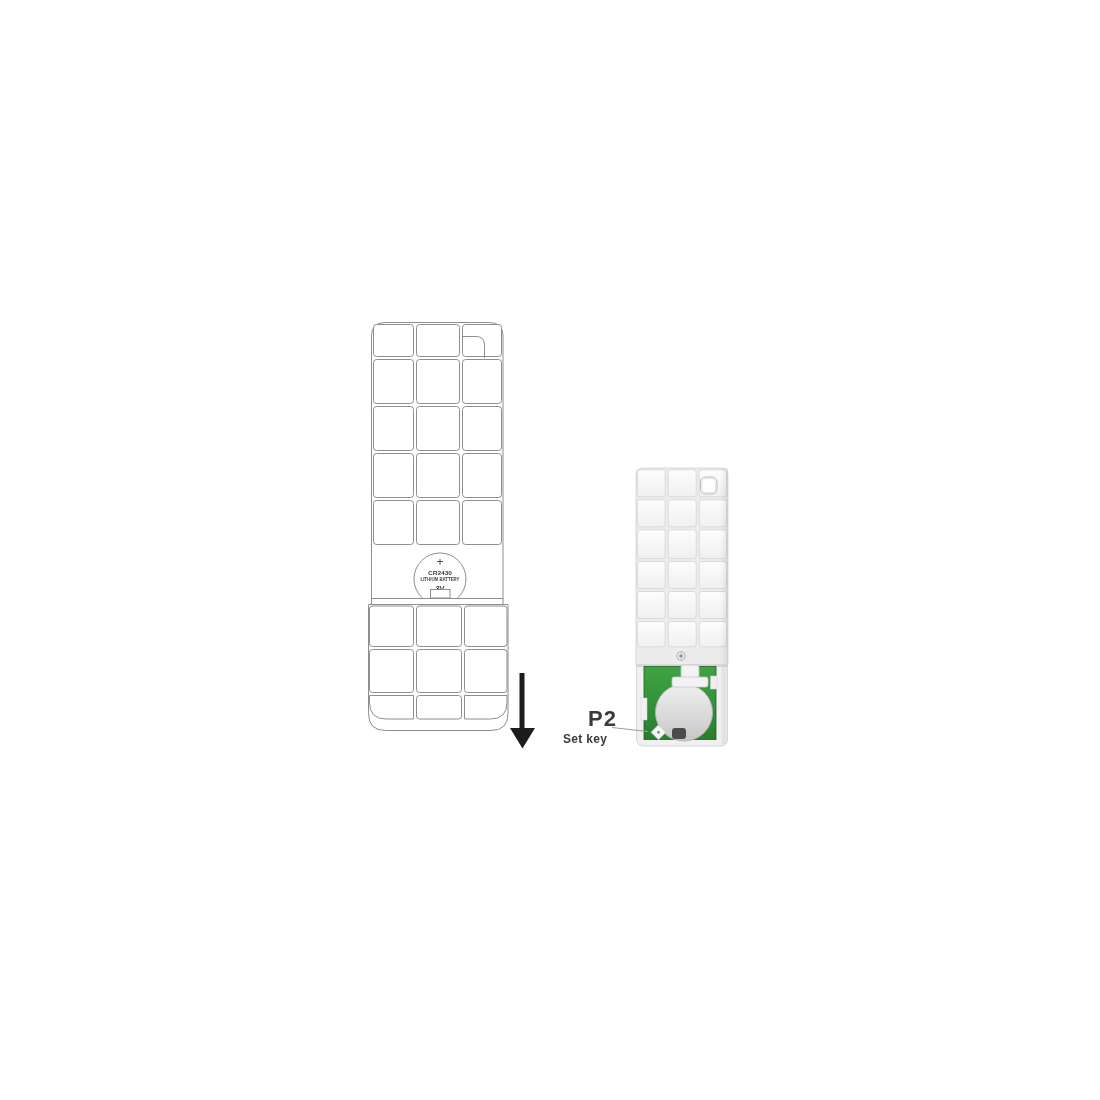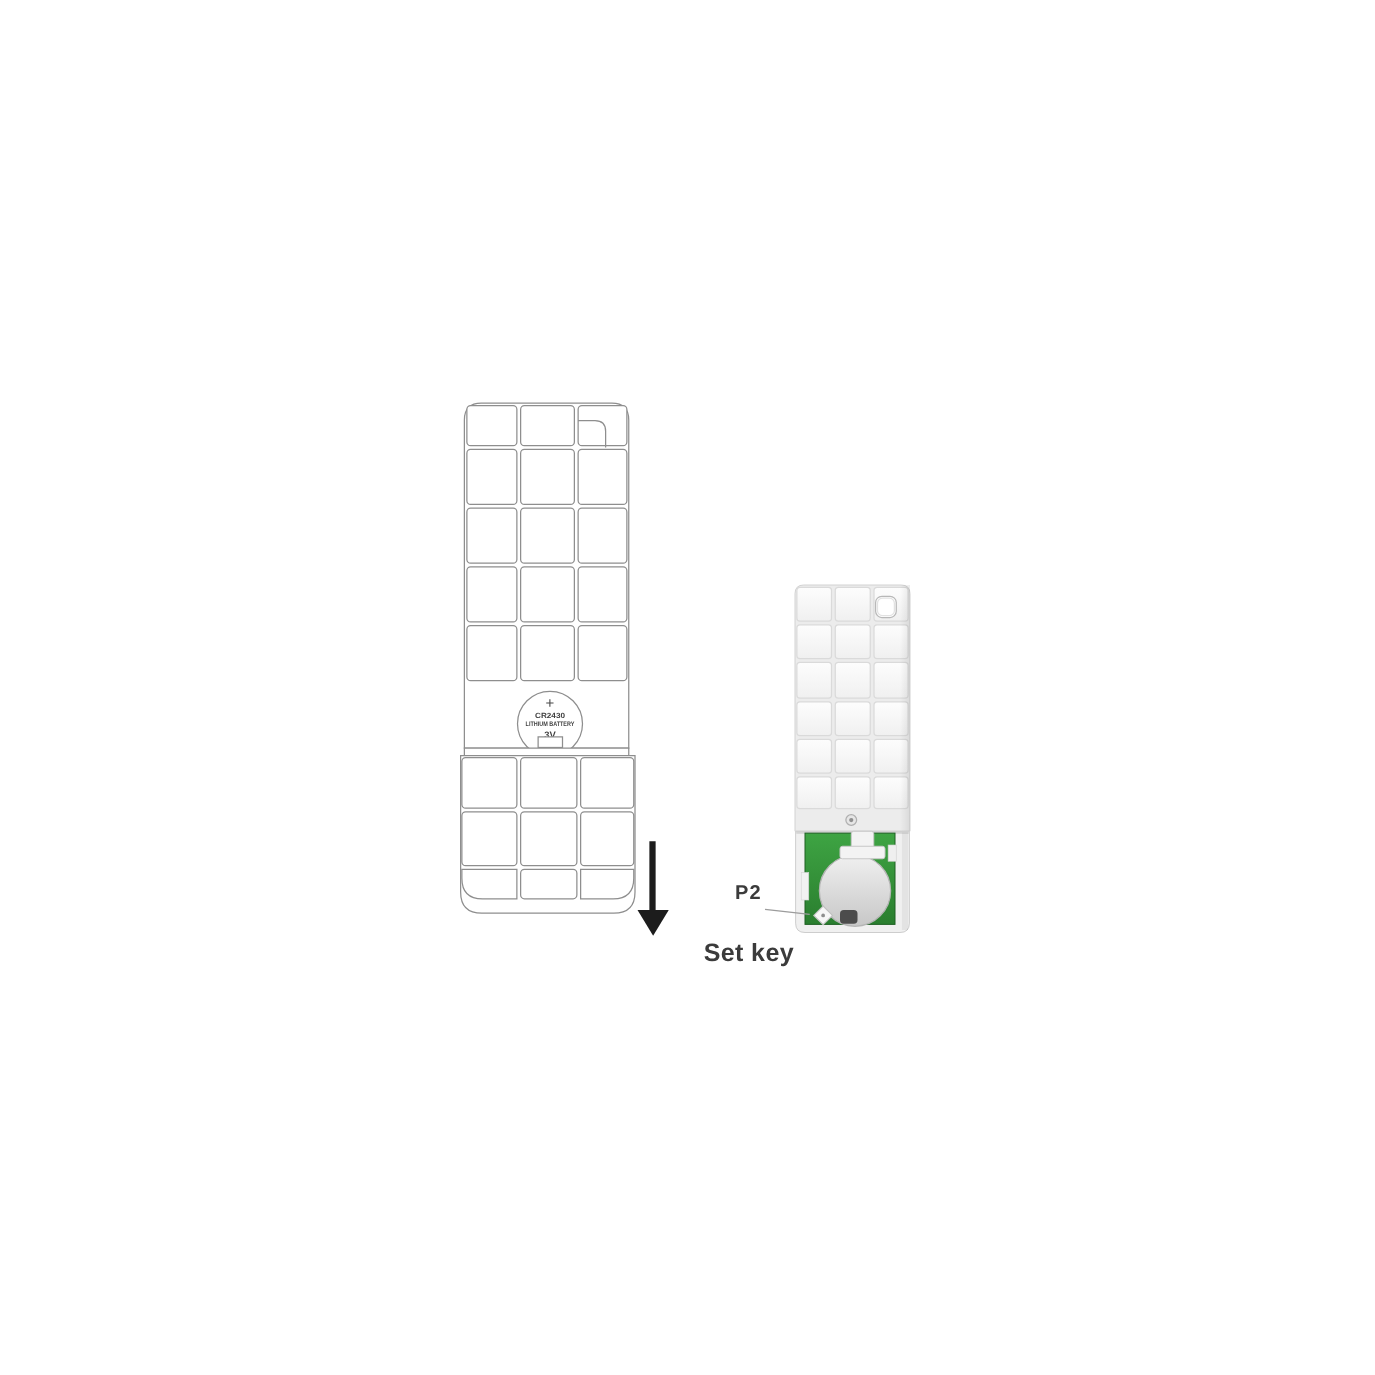--- a/index.html
+++ b/index.html
@@ -17,22 +17,22 @@
   #upper-grid rect,#cover-grid rect,#cover-grid path,.cover-cell{fill:#ffffff;stroke:#8e8e8e;stroke-width:1}
   #left-diagram text{fill:#3f3f3f;font-weight:bold;text-anchor:middle;font-family:"Liberation Sans",sans-serif}
   #left-diagram .polarity{font-weight:normal;fill:#4a4a4a}
   #left-diagram .arrow{fill:#1c1c1c;stroke:none}
 
   
   #tile-grid rect{fill:url(#tileG);stroke:#dadada;stroke-width:1}
 
   
   .callout-text{position:absolute;color:#3b3b3b;font-weight:bold;white-space:nowrap}
-  .callout-p2{left:588px;top:706px;font-size:16px;letter-spacing:1px}
-  .callout-setkey{left:563px;top:752px;font-size:20px;letter-spacing:.3px}
+  .callout-p2{left:588px;top:706px;font-size:22px;letter-spacing:1px}
+  .callout-setkey{left:563px;top:732px;font-size:12px;letter-spacing:.3px}
   .leader-line{
     position:absolute;left:612px;top:727px;width:36px;height:1.4px;
     background:#9c9c9c;transform:rotate(6.5deg);transform-origin:left center;
   }
 </style>
 </head>
 <body>
 
 <div class="canvas">
 

